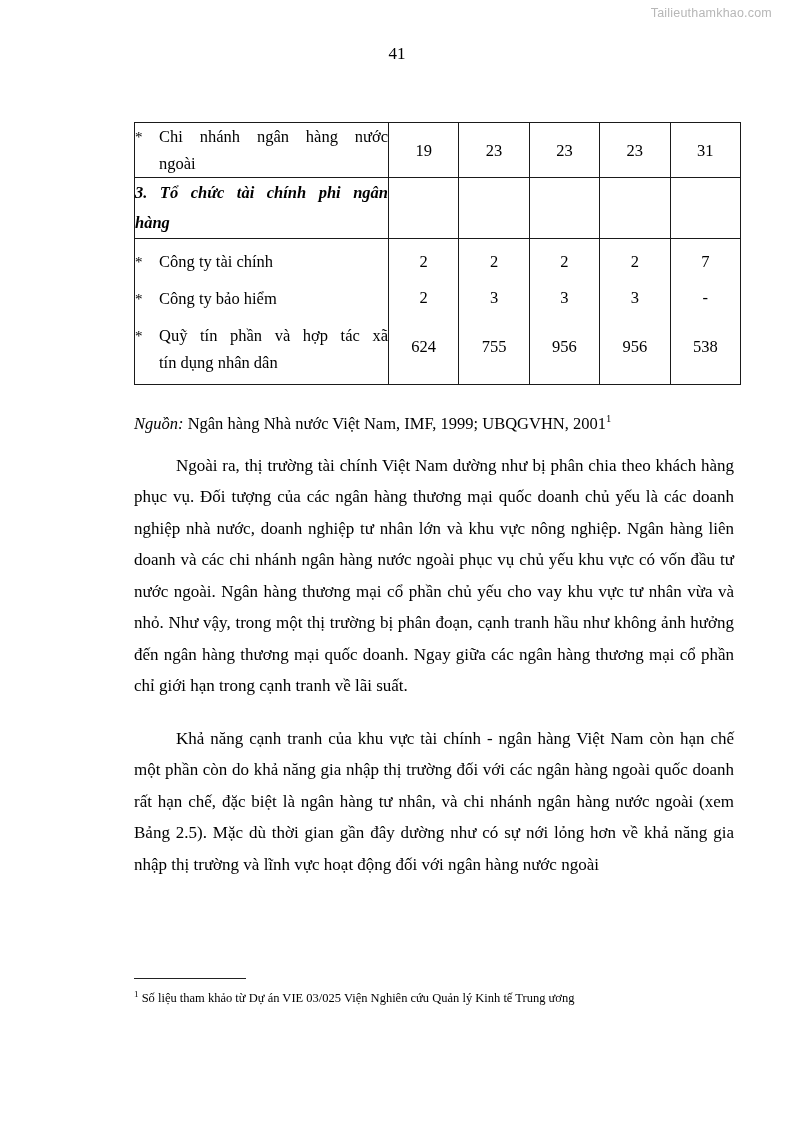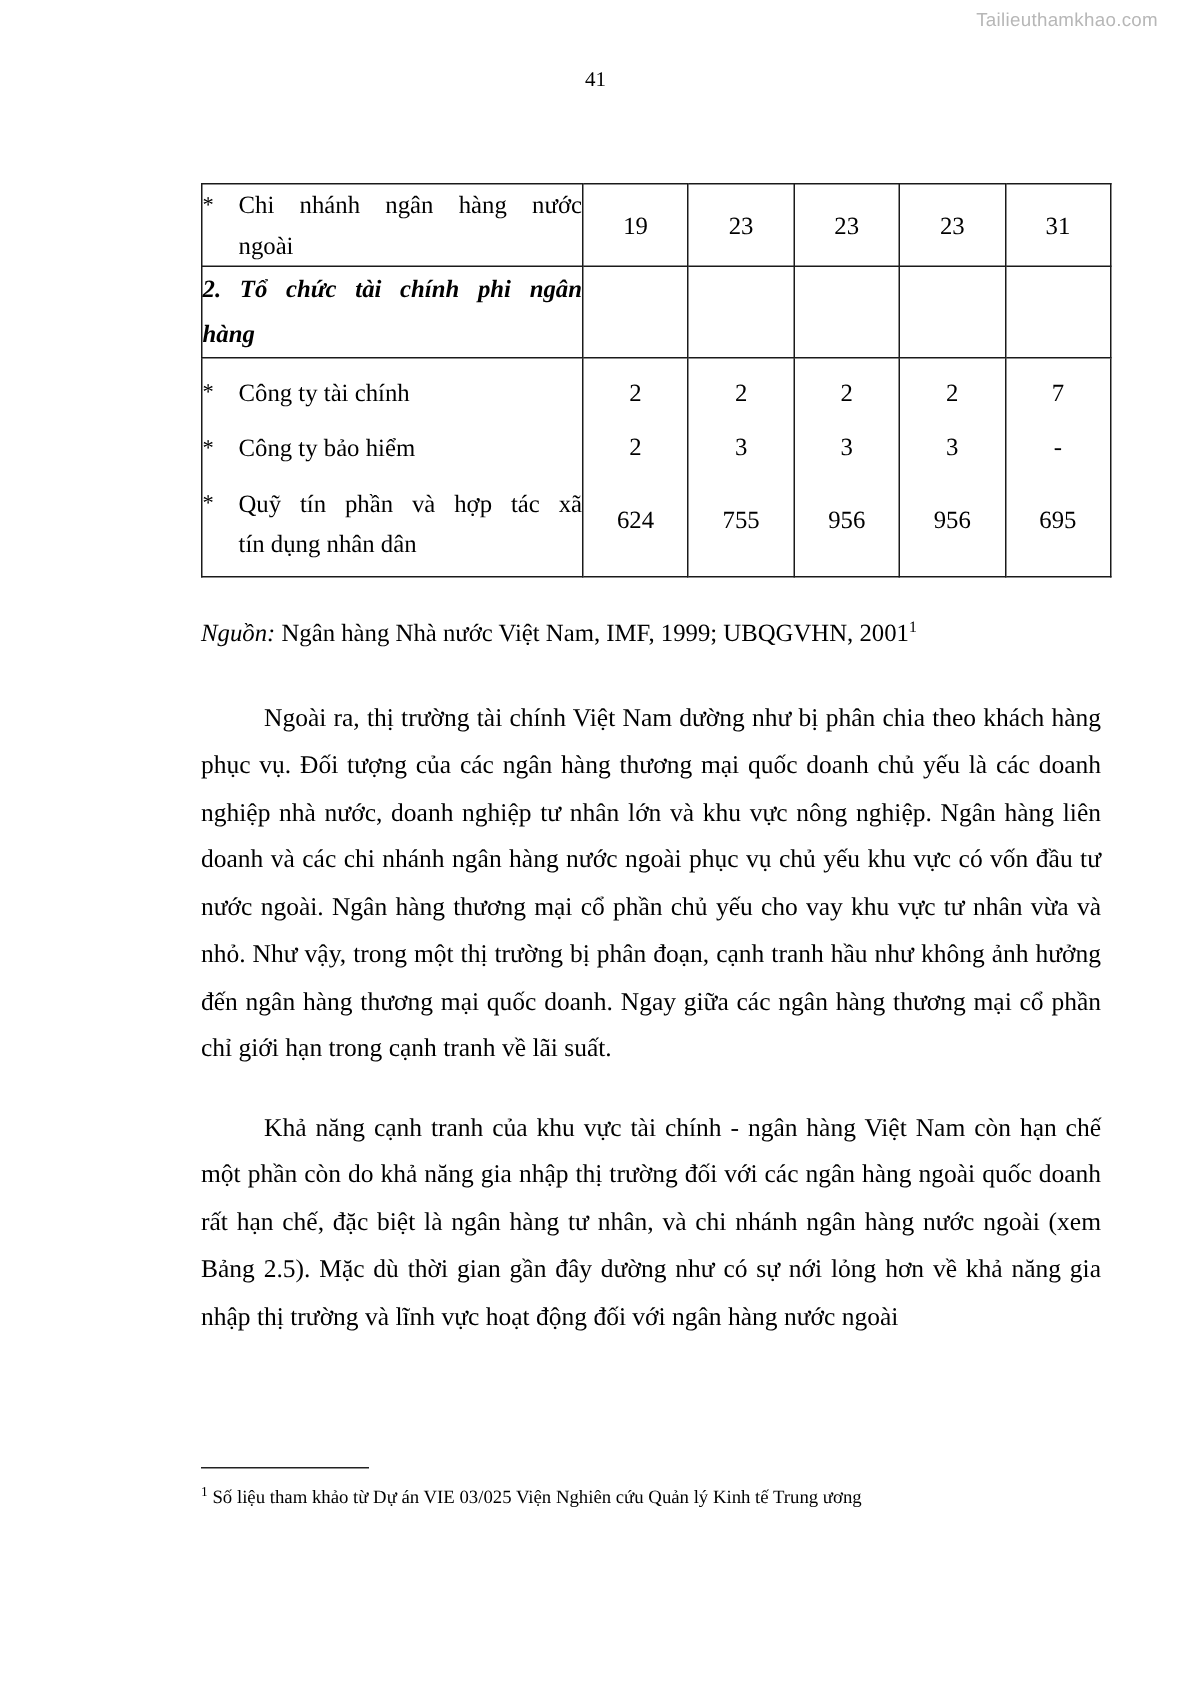--- a/index.html
+++ b/index.html
@@ -34,21 +34,21 @@
     text-align: center;
   }
 
   
   .page-number {
     position: absolute;
     top: 44px;
     left: 0;
     width: 794px;
     text-align: center;
-    font-size: 14px;
+    font-size: 17px;
     line-height: 20px;
   }
 
   
   .content {
     position: absolute;
     left: 134px;
     top: 122px;
     width: 600px;
   }
@@ -158,21 +158,21 @@
   
   p.body {
     margin: 0;
     font-size: 17px;
     line-height: 31.5px;
     text-align: justify;
     text-indent: 42px;
     -webkit-hyphens: none;
     hyphens: none;
   }
-  p.body.first { margin-top: 28px; }
+  p.body.first { margin-top: 14px; }
   p.body.second { margin-top: 21px; }
 
   
   .footnote-wrap {
     position: absolute;
     left: 134px;
     top: 978px;
     width: 600px;
   }
   .footnote-rule {
@@ -216,21 +216,21 @@
           <td class="num-cell">19</td>
           <td class="num-cell">23</td>
           <td class="num-cell">23</td>
           <td class="num-cell">23</td>
           <td class="num-cell">31</td>
         </tr>
 
         <tr>
           <td class="label-cell">
             <div class="section-head">
-              <span class="l1">2. Tổ chức tài chính phi ngân</span>
+              <span class="l1">3. Tổ chức tài chính phi ngân</span>
               <span class="l2">hàng</span>
             </div>
           </td>
           <td class="num-cell"></td>
           <td class="num-cell"></td>
           <td class="num-cell"></td>
           <td class="num-cell"></td>
           <td class="num-cell"></td>
         </tr>
 
@@ -278,21 +278,21 @@
             <div class="num-stack">
               <div>2</div>
               <div>3</div>
               <div class="tall">956</div>
             </div>
           </td>
           <td class="num-cell">
             <div class="num-stack">
               <div>7</div>
               <div>-</div>
-              <div class="tall">695</div>
+              <div class="tall">538</div>
             </div>
           </td>
         </tr>
       </tbody>
     </table>
 
     <div class="source"><span class="lead">Nguồn:</span><span> Ngân hàng Nhà nước Việt Nam, IMF, 1999; UBQGVHN, 2001</span><sup>1</sup></div>
 
     <p class="body first">Ngoài ra, thị trường tài chính Việt Nam dường như bị phân chia theo khách hàng phục vụ. Đối tượng của các ngân hàng thương mại quốc doanh chủ yếu là các doanh nghiệp nhà nước, doanh nghiệp tư nhân lớn và khu vực nông nghiệp. Ngân hàng liên doanh và các chi nhánh ngân hàng nước ngoài phục vụ chủ yếu khu vực có vốn đầu tư nước ngoài. Ngân hàng thương mại cổ phần chủ yếu cho vay khu vực tư nhân vừa và nhỏ. Như vậy, trong một thị trường bị phân đoạn, cạnh tranh hầu như không ảnh hưởng đến ngân hàng thương mại quốc doanh. Ngay giữa các ngân hàng thương mại cổ phần chỉ giới hạn trong cạnh tranh về lãi suất.</p>
 

